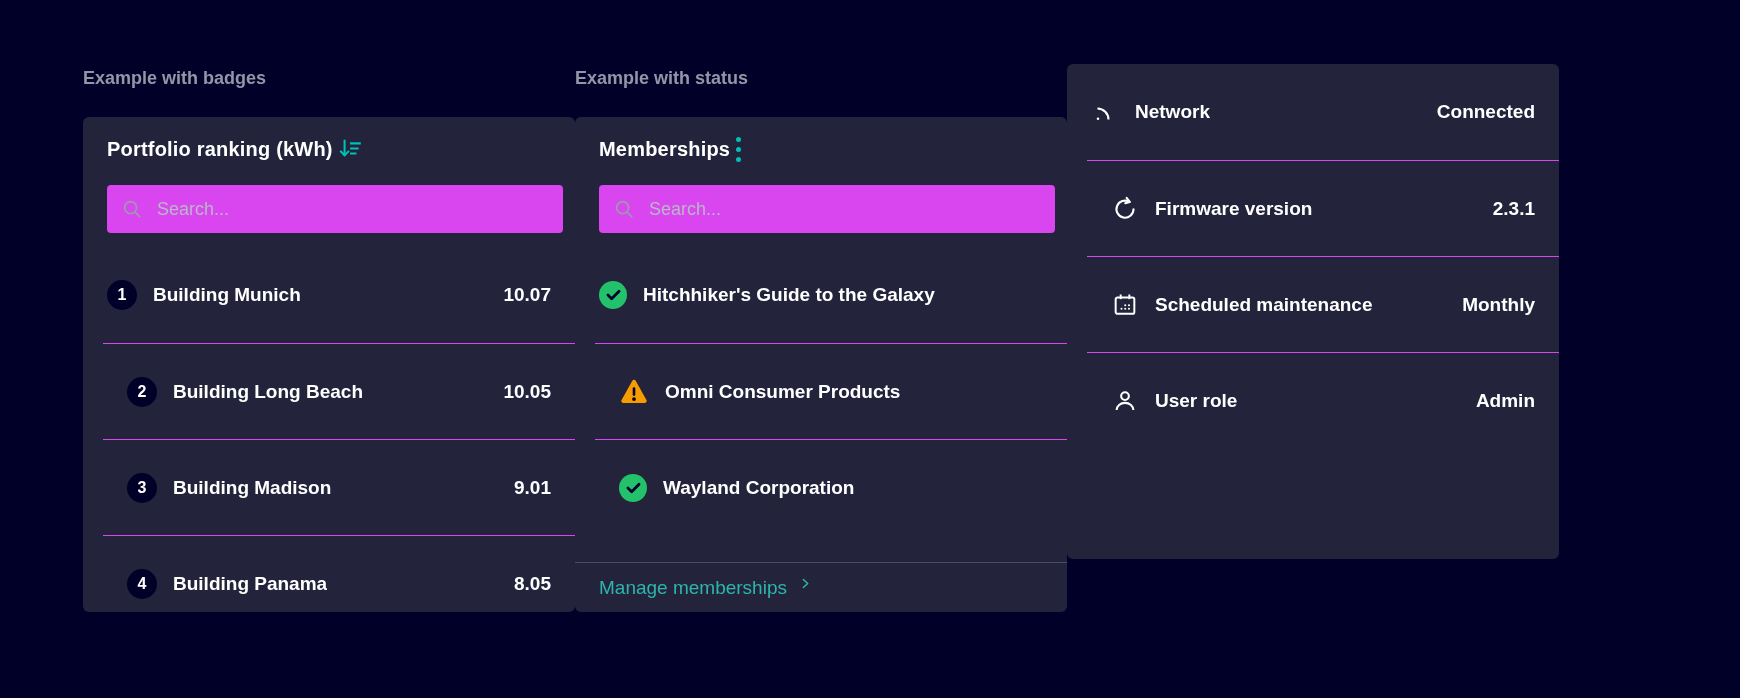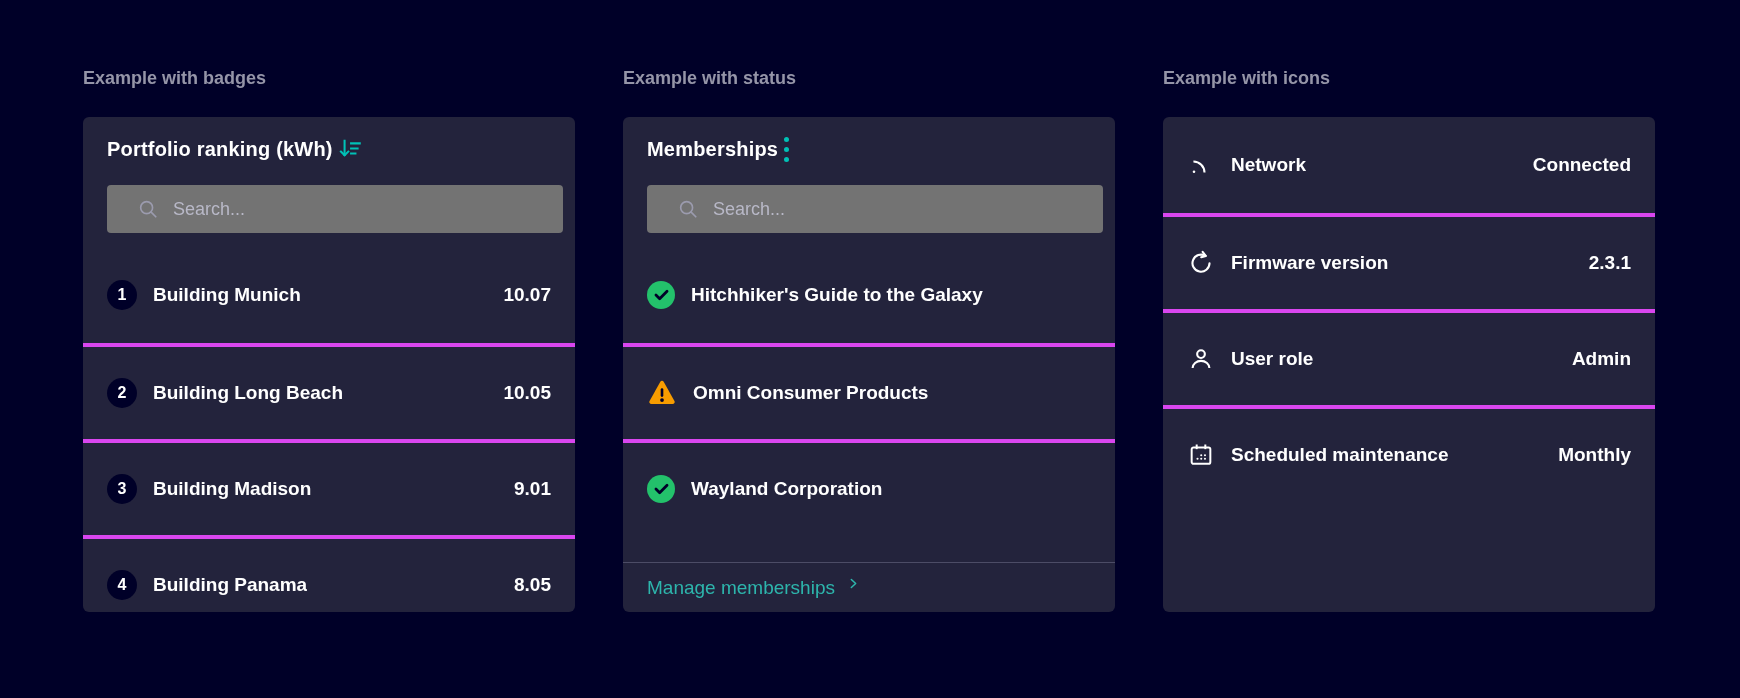--- a/index.html
+++ b/index.html
@@ -1,31 +1,31 @@
 <!DOCTYPE html>
 <html><head>
 <meta charset="utf-8">
 <style>
   html,body{margin:0;padding:0;background:#000028;}
   body{font-family:"Liberation Sans",sans-serif;color:#ffffff;}
-  .page{width:1740px;height:698px;box-sizing:border-box;display:flex;gap:48px;padding:64px 83px 0 83px;overflow:hidden;}
+  .page{width:1740px;height:698px;box-sizing:border-box;display:flex;padding:64px 83px 0 83px;overflow:hidden;}
   .col{width:492px;flex:0 0 492px;}
   .section-heading{margin:0 0 25px 0;font-size:18px;line-height:28px;font-weight:700;color:#9595a8;}
   .card{background:#23233c;border-radius:6px;height:495px;display:flex;flex-direction:column;overflow:hidden;}
   .card-header{flex:0 0 64px;height:64px;display:flex;align-items:center;justify-content:flex-start;padding:0 20px 0 24px;}
   .card-title{font-size:20px;font-weight:700;letter-spacing:.2px;}
   .icon-btn{background:none;border:none;padding:4px;margin:0;cursor:pointer;color:#00c1b6;display:flex;align-items:center;justify-content:center;}
   .kebab{display:flex;flex-direction:column;gap:5px;padding:6px;}
   .kebab .dot{width:5px;height:5px;border-radius:50%;background:#00c1b6;}
-  .search-box{flex:0 0 48px;height:48px;margin:4px 12px 14px 24px;background:#737373;border-radius:4px;display:flex;align-items:center;gap:12px;padding:0 30px;color:#9b9bae;}
+  .search-box{flex:0 0 48px;height:48px;margin:4px 12px 14px 24px;background:#d946ef;border-radius:4px;display:flex;align-items:center;gap:12px;padding:0 14px;color:#9b9bae;}
   .search-box input{flex:1;min-width:0;background:transparent;border:none;outline:none;color:#ffffff;font-size:18px;font-family:inherit;}
   .search-box input::placeholder{color:#b8b8c7;}
   .list{flex:1 1 auto;min-height:0;}
   .row{height:96px;box-sizing:border-box;display:flex;align-items:center;padding:0 24px;text-align:right;}
-  .list .row + .row, .plain-list .row + .row{border-top:4px solid #d946ef;}
+  .list .row + .row, .plain-list .row + .row{border-top:1px solid #d946ef;margin-left:20px;}
   .badge{flex:0 0 30px;width:30px;height:30px;border-radius:50%;background:#000028;display:flex;align-items:center;justify-content:center;font-size:16px;font-weight:700;}
   .status-icon{flex:0 0 28px;width:28px;height:28px;border-radius:50%;display:flex;align-items:center;justify-content:center;}
   .status-icon.success{background:#23c16b;}
   .warn-wrap{flex:0 0 30px;display:flex;align-items:center;justify-content:center;}
   .row-icon{flex:0 0 28px;display:flex;align-items:center;justify-content:center;color:#ffffff;}
   .row-label{margin-left:16px;font-size:19px;font-weight:700;white-space:nowrap;overflow:hidden;text-overflow:ellipsis;}
   .row-value{margin-left:auto;padding-left:12px;font-size:19px;font-weight:700;white-space:nowrap;}
   .card-footer{border-top:1px solid #4c4c66;flex:1 1 auto;display:flex;align-items:center;padding:0 24px;}
   .footer-link{display:flex;align-items:flex-start;gap:12px;background:none;border:none;padding:0;cursor:pointer;color:#2db5ac;font-size:19px;font-family:inherit;font-weight:400;}
   svg{display:block;}
@@ -139,64 +139,63 @@
             <svg width="13" height="13" viewBox="0 0 24 24" fill="none" stroke="currentColor" stroke-width="2.8" stroke-linecap="round" stroke-linejoin="round">
               <polyline points="8 4.5 16 12 8 19.5"></polyline>
             </svg>
           </span>
         </button>
       </div>
     </div>
   </section>
 
   <section class="col">
-    <h2 class="section-heading">Example with icons</h2>
     <div class="card plain-list">
       <div class="row">
         <span class="row-icon">
           <svg width="28" height="28" viewBox="0 0 24 24" fill="none" stroke="currentColor" stroke-width="1.8">
             <path d="M5.5 9 A 9.5 9.5 0 0 1 15 18.5"></path>
             <circle cx="6" cy="17.8" r="1.1" fill="currentColor" stroke="none"></circle>
           </svg>
         </span>
         <span class="row-label">Network</span>
         <span class="row-value">Connected</span>
       </div>
       <div class="row">
         <span class="row-icon">
           <svg width="28" height="28" viewBox="0 0 24 24" fill="none" stroke="currentColor" stroke-width="1.8" stroke-linecap="round" stroke-linejoin="round">
             <path d="M15.8 5.9 A 7.3 7.3 0 1 0 19.3 12.2"></path>
             <polyline points="13.4 2.4 16.1 5.9 12.2 7.1"></polyline>
           </svg>
         </span>
         <span class="row-label">Firmware version</span>
         <span class="row-value">2.3.1</span>
-      </div>
-      <div class="row">
-        <span class="row-icon">
-          <svg width="28" height="28" viewBox="0 0 24 24" fill="none" stroke="currentColor" stroke-width="1.8">
-            <circle cx="12" cy="7.8" r="3.3"></circle>
-            <path d="M4.8 19.8 a7.2 6.2 0 0 1 14.4 0"></path>
-          </svg>
-        </span>
-        <span class="row-label">User role</span>
-        <span class="row-value">Admin</span>
       </div>
       <div class="row">
         <span class="row-icon">
           <svg width="28" height="28" viewBox="0 0 24 24" fill="none" stroke="currentColor" stroke-width="1.7">
             <rect x="4" y="5.5" width="16" height="14" rx="1.6"></rect>
             <line x1="8.3" y1="3" x2="8.3" y2="7"></line>
             <line x1="15.7" y1="3" x2="15.7" y2="7"></line>
             <circle cx="12.2" cy="12.2" r="0.9" fill="currentColor" stroke="none"></circle>
             <circle cx="15.4" cy="12.2" r="0.9" fill="currentColor" stroke="none"></circle>
             <circle cx="9" cy="15.2" r="0.9" fill="currentColor" stroke="none"></circle>
             <circle cx="12.2" cy="15.2" r="0.9" fill="currentColor" stroke="none"></circle>
             <circle cx="15.4" cy="15.2" r="0.9" fill="currentColor" stroke="none"></circle>
           </svg>
         </span>
         <span class="row-label">Scheduled maintenance</span>
         <span class="row-value">Monthly</span>
       </div>
+      <div class="row">
+        <span class="row-icon">
+          <svg width="28" height="28" viewBox="0 0 24 24" fill="none" stroke="currentColor" stroke-width="1.8">
+            <circle cx="12" cy="7.8" r="3.3"></circle>
+            <path d="M4.8 19.8 a7.2 6.2 0 0 1 14.4 0"></path>
+          </svg>
+        </span>
+        <span class="row-label">User role</span>
+        <span class="row-value">Admin</span>
+      </div>
     </div>
   </section>
 
 </div>
 
 </body></html>

